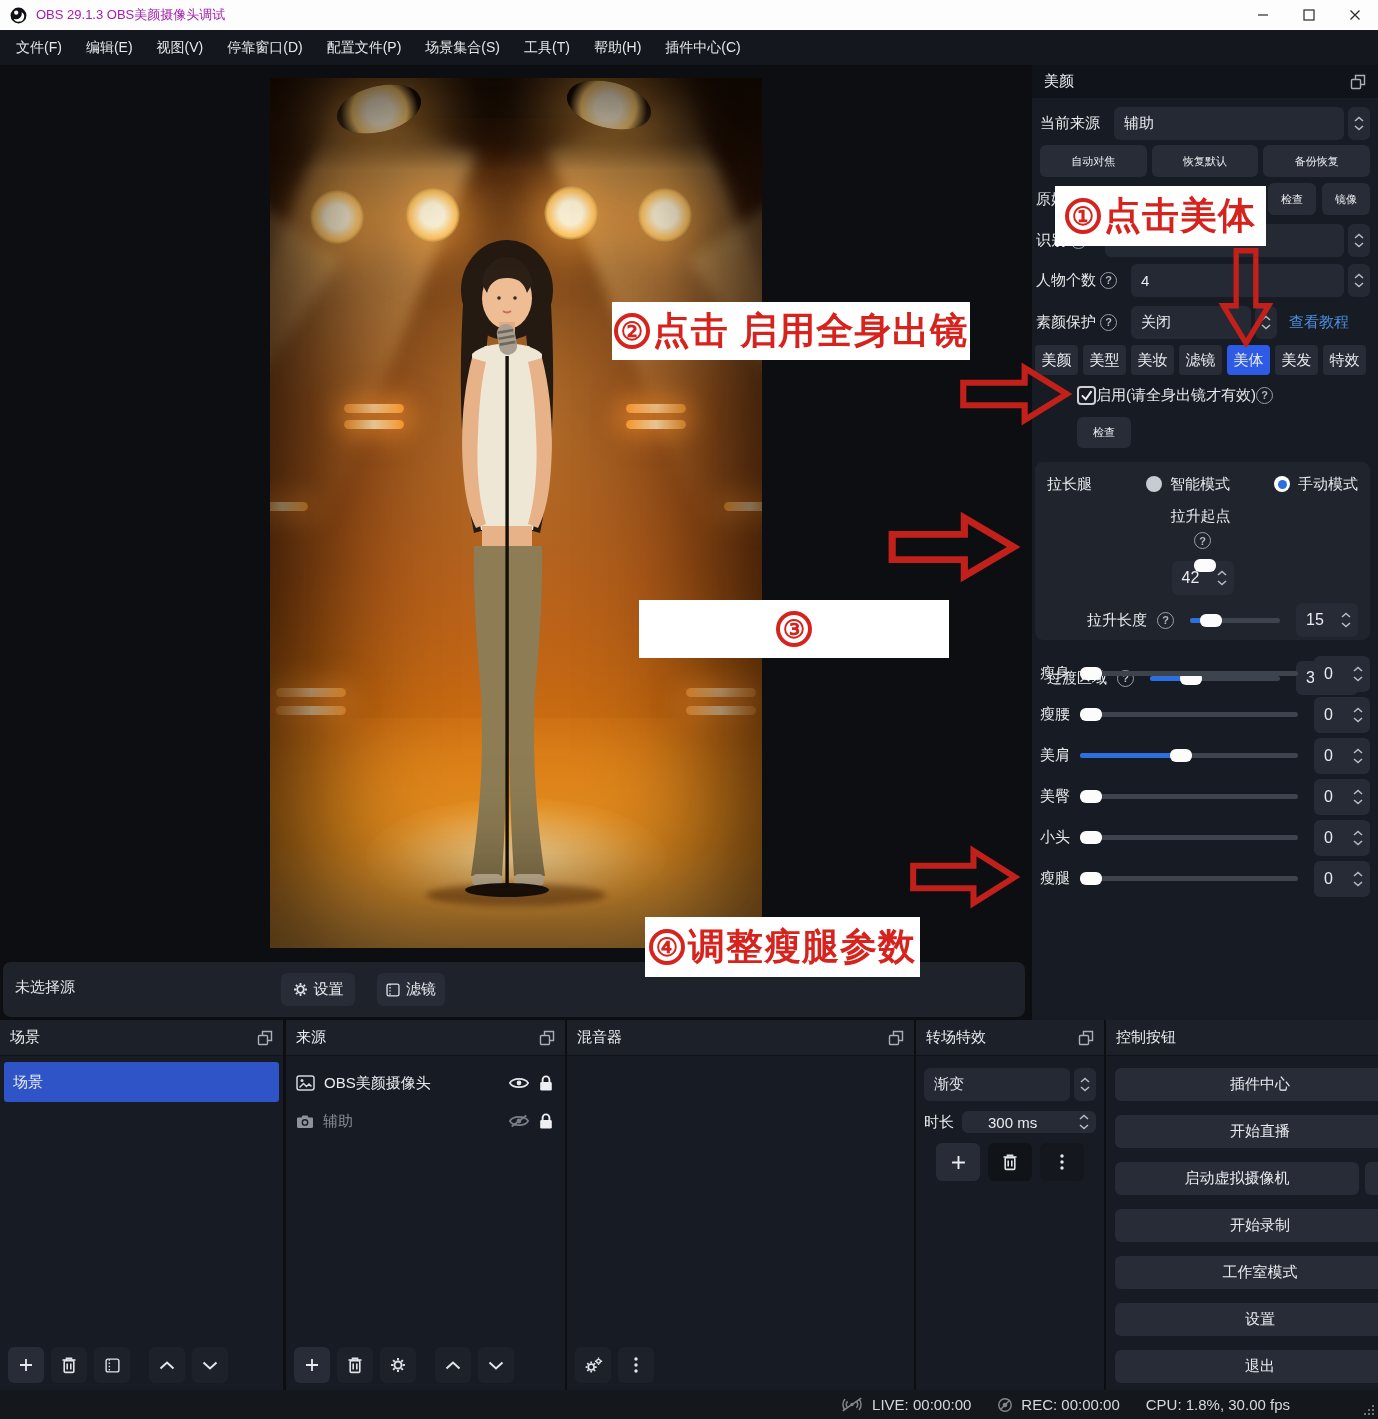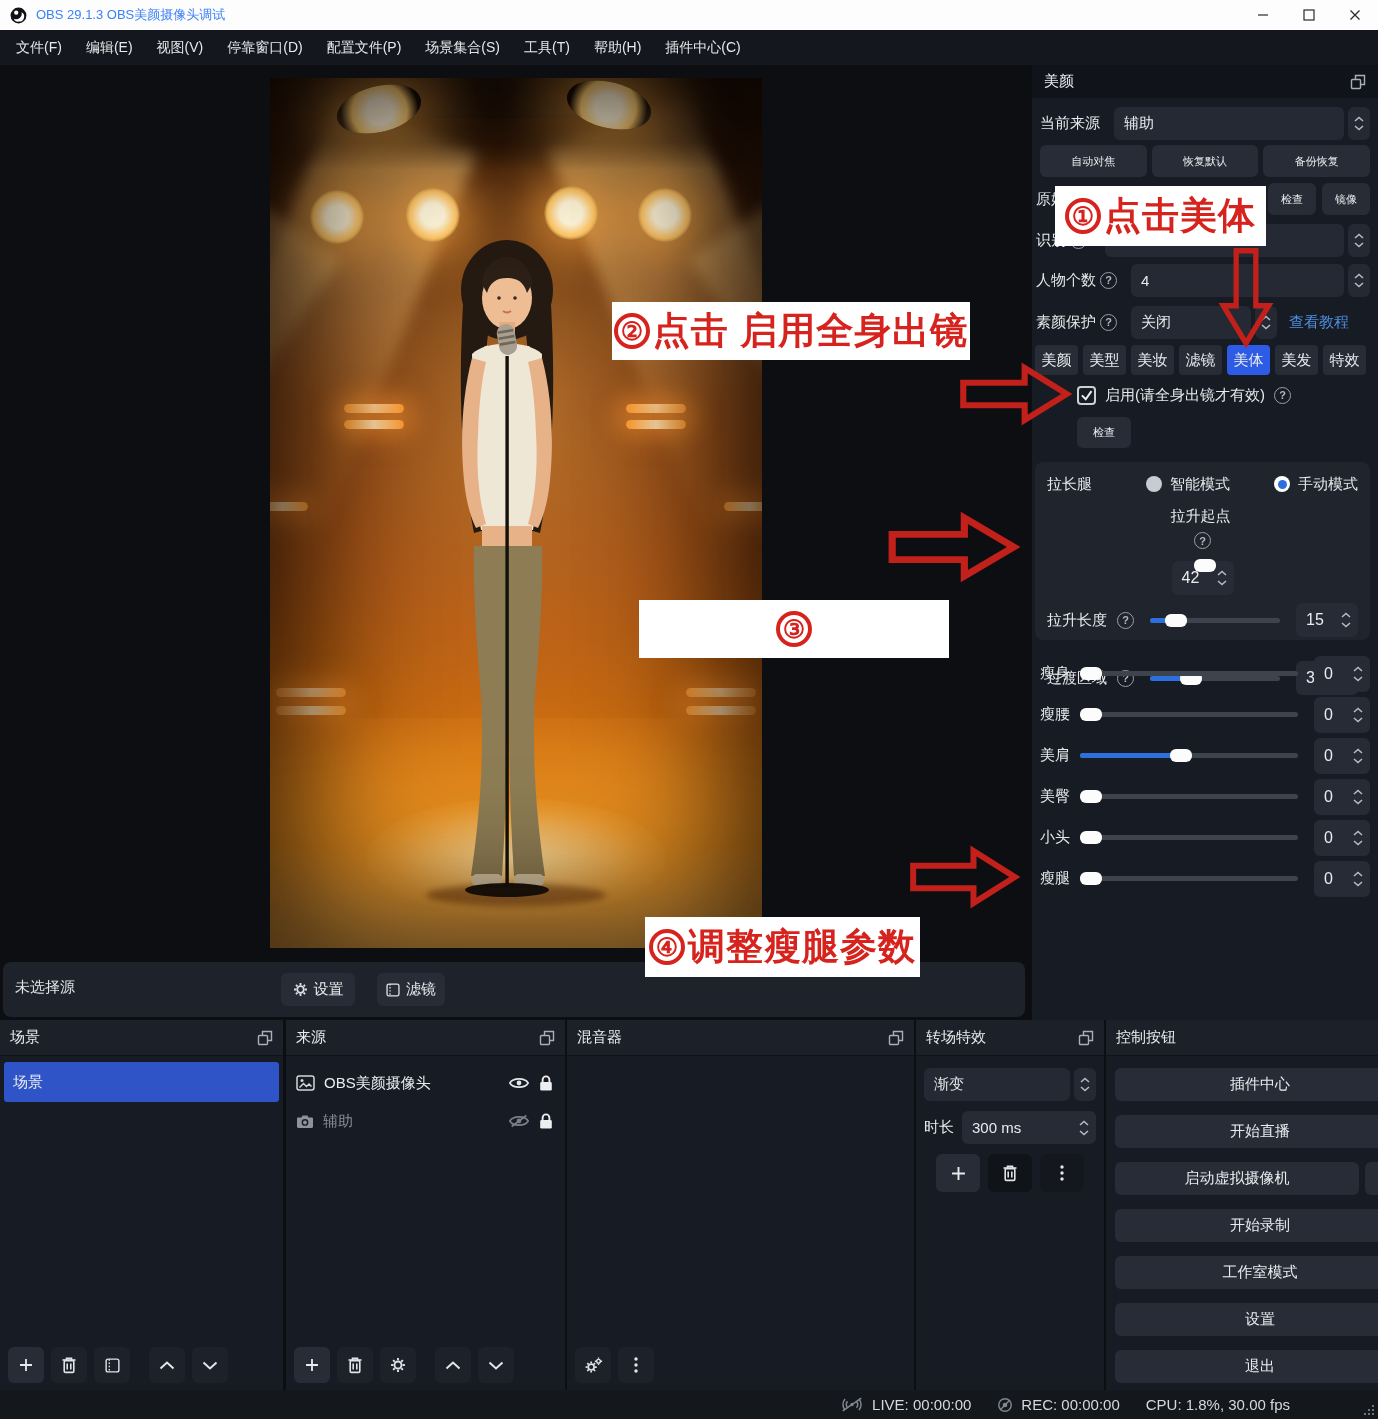--- a/index.html
+++ b/index.html
@@ -10,21 +10,21 @@
     --txt:#e9ebee; --dim:#8b9199; --track:#3e444e;
   }
   *{margin:0;padding:0;box-sizing:border-box;}
   body{font-family:"Liberation Sans",sans-serif;background:#000;}
   .window{position:relative;width:1378px;height:1419px;overflow:hidden;background:var(--bg);color:var(--txt);font-size:15px;}
   .abs{position:absolute;}
   .flex{display:flex;align-items:center;}
   svg{display:block;}
 
   
-  .titlebar{position:absolute;left:0;top:0;width:1378px;height:30px;background:#fdfdfd;display:flex;align-items:center;color:#3b82f6;}
+  .titlebar{position:absolute;left:0;top:0;width:1378px;height:30px;background:#fdfdfd;display:flex;align-items:center;color:#a21caf;}
   .titlebar .logo{margin-left:10px;}
   .titlebar .ttl{margin-left:9px;font-size:13px;}
   .winbtns{margin-left:auto;display:flex;height:100%;}
   .winbtn{width:46px;height:100%;display:flex;align-items:center;justify-content:center;}
 
   
   .menubar{position:absolute;left:0;top:30px;width:1378px;height:35px;background:#14171d;display:flex;align-items:center;padding-left:4px;}
   .mi{padding:0 12px;line-height:35px;font-size:14px;color:#e6e8ea;}
 
   
@@ -333,21 +333,21 @@
           <span>美体</span>
         </div>
       <div class="tab">
           <span>美发</span>
         </div>
       <div class="tab">
           <span>特效</span>
         </div>
     </div>
 
-    <div class="abs flex" style="left:45px;top:318px;right:8px;height:24px;gap:9px;">
+    <div class="abs flex" style="left:45px;top:318px;right:8px;height:24px;">
       <div class="checkbox">
         <svg width="13" height="12" viewBox="0 0 17 15">
             <path d="M2.5 8l5 5L15 2.5" stroke="#eceef1" stroke-width="2.6" fill="none"></path>
           </svg>
       </div>
       <span class="lbl">启用(请全身出镜才有效)</span>
       <span class="help">?</span>
     </div>
 
     <div class="abs pbtn" style="left:45px;top:352px;width:54px;height:31px;">
@@ -382,21 +382,21 @@
               <svg width="10" height="6" viewBox="0 0 10 6">
                 <path d="M1 5l4-3.6L9 5" stroke="#b6bcc4" stroke-width="1.5" fill="none"></path>
               </svg>
               <svg width="10" height="6" viewBox="0 0 10 6">
                 <path d="M1 1l4 3.6L9 1" stroke="#b6bcc4" stroke-width="1.5" fill="none"></path>
               </svg>
             </span>
         </div>
       </div>
       <div class="srow" style="margin-top:8px;gap:6px;">
-        <span class="lbl" style="width:64px;">拉升长度</span>
+        <span class="lbl" style="width:64px;margin-left:40px;">拉升长度</span>
         <span class="help">?</span>
         <div class="slider" style="margin: 0px 10px; --p: 14;">
             <div class="track"></div>
             <div class="fill"></div>
             <div class="handle"></div>
           </div>
         <div class="numbox" style="width:62px;">
           <span class="v">15</span>
           <span class="spins">
               <svg width="10" height="6" viewBox="0 0 10 6">
@@ -732,21 +732,21 @@
           <svg width="10" height="6" viewBox="0 0 10 6">
               <path d="M1 5l4-3.6L9 5" stroke="#b6bcc4" stroke-width="1.5" fill="none"></path>
             </svg>
           <svg width="10" height="6" viewBox="0 0 10 6">
               <path d="M1 1l4 3.6L9 1" stroke="#b6bcc4" stroke-width="1.5" fill="none"></path>
             </svg>
         </div>
       </div>
       <div class="flex" style="margin-top:10px;gap:8px;">
         <span class="lbl">时长</span>
-        <div class="numbox" style="flex:1;height:33px;">
+        <div class="numbox" style="flex:1;height:22px;padding-left:16px;">
           <span class="v" style="font-size:15px;">300 ms</span>
           <span class="spins">
               <svg width="10" height="6" viewBox="0 0 10 6">
                 <path d="M1 5l4-3.6L9 5" stroke="#b6bcc4" stroke-width="1.5" fill="none"></path>
               </svg>
               <svg width="10" height="6" viewBox="0 0 10 6">
                 <path d="M1 1l4 3.6L9 1" stroke="#b6bcc4" stroke-width="1.5" fill="none"></path>
               </svg>
             </span>
         </div>

